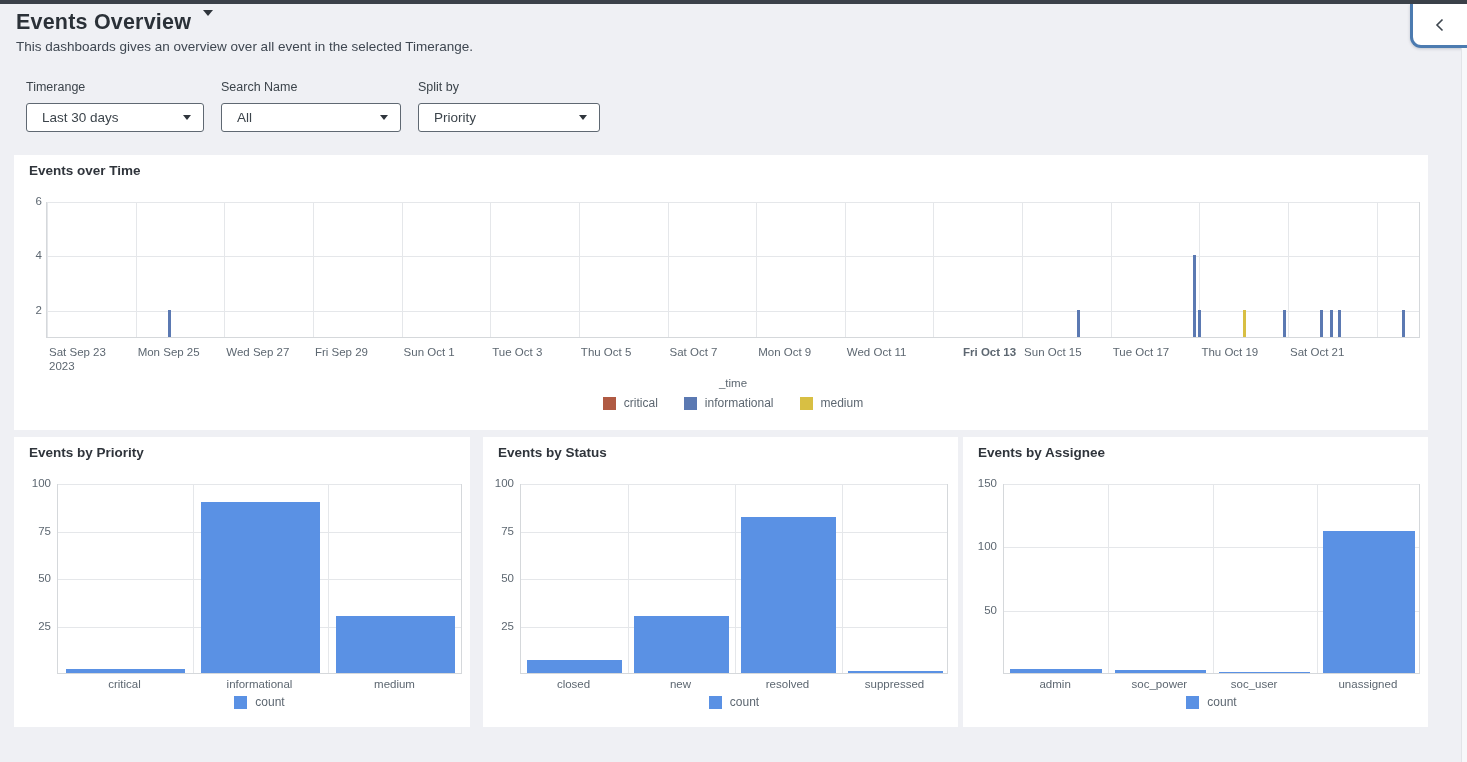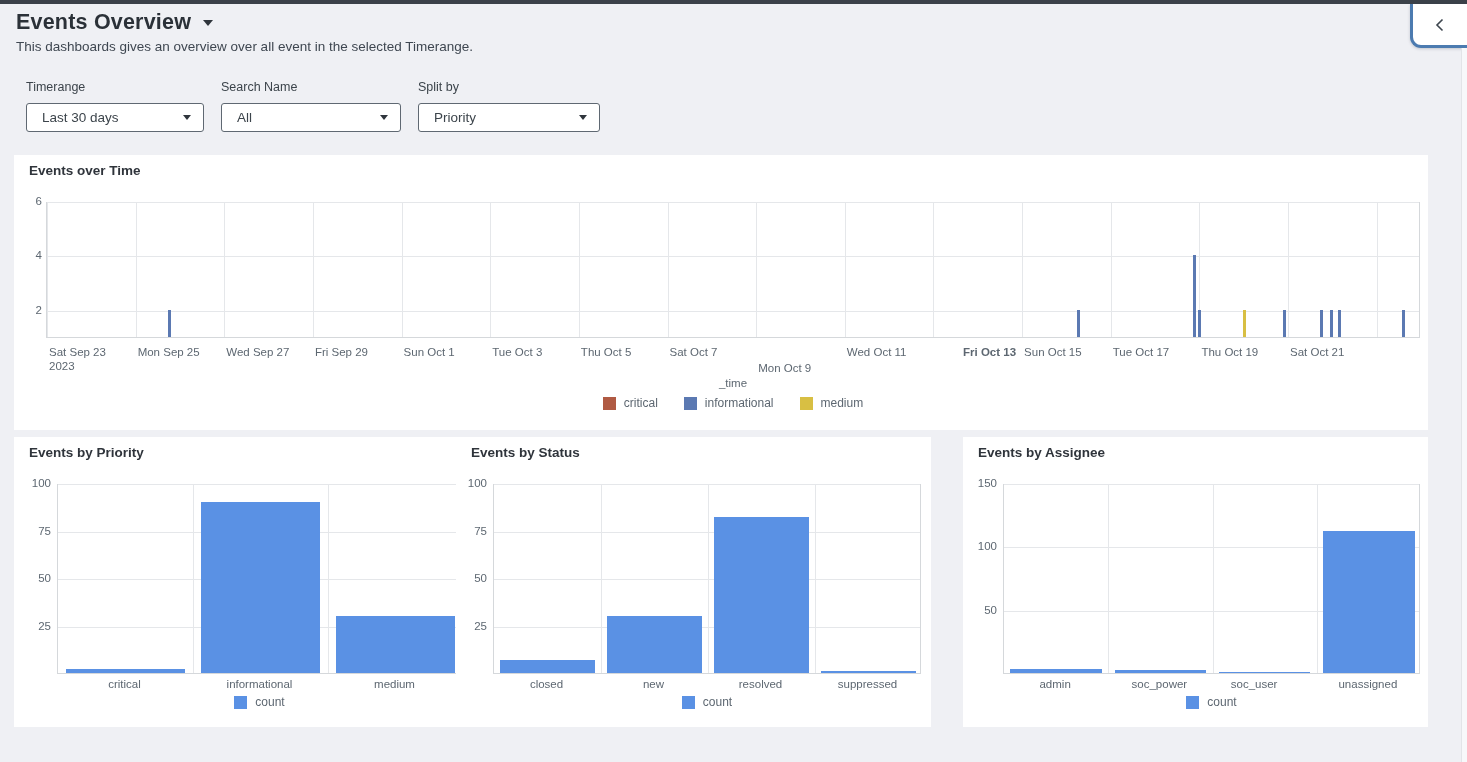--- a/index.html
+++ b/index.html
@@ -3,21 +3,21 @@
 <meta charset="utf-8">
 <style>
   * { margin:0; padding:0; box-sizing:border-box; }
   html,body { width:1467px; height:762px; }
   body { font-family:"Liberation Sans","DejaVu Sans",sans-serif; background:#eff0f4; overflow:hidden; }
   #app { position:relative; width:1467px; height:762px; }
 
   .top-strip { position:absolute; left:0; top:0; width:1467px; height:4px; background:#3b4149; }
 
   
-  .hdr-title-row { position:absolute; left:16px; top:10px; display:flex; align-items:center; gap:12px; }
+  .hdr-title-row { position:absolute; left:16px; top:10px; display:flex; align-items:flex-start; gap:12px; }
   .hdr-title { font-size:21.5px; font-weight:700; color:#2b3138; letter-spacing:.2px; }
   .caret-down { width:0; height:0; border-left:5px solid transparent; border-right:5px solid transparent; border-top:6px solid #2f353c; display:inline-block; cursor:pointer; }
   .hdr-sub { position:absolute; left:16px; top:39px; font-size:13.5px; color:#3f4751; }
 
   
   .collapse-panel { position:absolute; left:1410px; top:4px; width:62px; height:44px; background:#fff;
     border-left:3px solid #4c7bb0; border-bottom:3px solid #4c7bb0; border-bottom-left-radius:11px;
     box-shadow:0 1px 3px rgba(60,70,90,.25); cursor:pointer; display:flex; align-items:center; }
   .collapse-panel svg { margin-left:22px; }
   .right-edge { position:absolute; left:1461px; top:48px; width:6px; height:714px; background:#f7f8fa; border-left:1px solid #e2e4e8; }
@@ -132,21 +132,21 @@
       </div>
     <div id="time-xticks" style="position:absolute; left:32px; top:190px; width:1374px; height:30px;">
         <div class="xtick" style="left: 3px;">Sat Sep 23<div>2023</div></div>
         <div class="xtick" style="left: 91.6452px;">Mon Sep 25</div>
         <div class="xtick" style="left: 180.29px;">Wed Sep 27</div>
         <div class="xtick" style="left: 268.935px;">Fri Sep 29</div>
         <div class="xtick" style="left: 357.581px;">Sun Oct 1</div>
         <div class="xtick" style="left: 446.226px;">Tue Oct 3</div>
         <div class="xtick" style="left: 534.871px;">Thu Oct 5</div>
         <div class="xtick" style="left: 623.516px;">Sat Oct 7</div>
-        <div class="xtick" style="left: 712.161px; margin-top: 16px;">Mon Oct 9</div>
+        <div class="xtick" style="left: 712.161px;">Mon Oct 9</div>
         <div class="xtick" style="left: 800.806px;">Wed Oct 11</div>
         <div class="xtick" style="left: 917px; font-weight: bold;">Fri Oct 13</div>
         <div class="xtick" style="left: 978.097px;">Sun Oct 15</div>
         <div class="xtick" style="left: 1066.74px;">Tue Oct 17</div>
         <div class="xtick" style="left: 1155.39px;">Thu Oct 19</div>
         <div class="xtick" style="left: 1244.03px;">Sat Oct 21</div>
       </div>
     <div class="axis-title" style="left:32px; top:222px; width:1374px;">_time</div>
     <div id="time-legend" class="legend" style="left:32px; top:241px; width:1374px;">
         <span class="lg">
@@ -190,21 +190,21 @@
         <div class="cattick" style="left: 270px; width: 135px;">medium</div>
       </div>
       <div class="legend" style="left: 43px; top: 258px; width: 405px;">
         <span class="lg">
           <span class="sw" style="background: rgb(90, 145, 228);"></span>
           <span>count</span>
         </span>
       </div>
     </section>
 
-  <section class="card" style="left:456px; top:437px; width:475px; height:290px;">
+  <section class="card" style="left:483px; top:437px; width:475px; height:290px;">
     <h2>Events by Status</h2>
     <div class="catchart"></div>
   <div style="position: absolute; left: 6px; top: 47px; width: 25px; height: 190px;">
         <div class="ytick" style="top: 135.5px;">25</div>
         <div class="ytick" style="top: 88px;">50</div>
         <div class="ytick" style="top: 40.5px;">75</div>
         <div class="ytick" style="top: -7px;">100</div>
       </div>
       <div class="plot" style="left: 37px; top: 47px; width: 428px; height: 190px;">
         <div class="gl-v" style="left: 107px;"></div>

